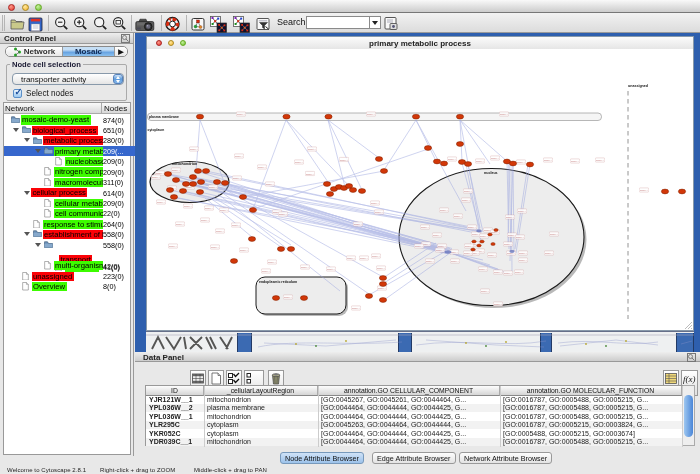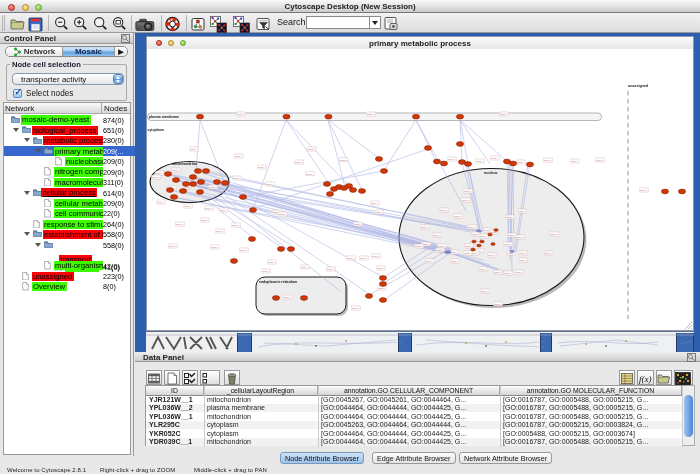--- a/index.html
+++ b/index.html
@@ -37,35 +37,34 @@
 
 #mainview{left:135px;top:33px;width:565px;height:319px;background:#2e5fae;}
 #netwin{position:absolute;left:11px;top:3px;width:548px;height:295px;background:#fff;border:1px solid #8899aa;}
 #netwin .wtb{position:absolute;left:0;top:0;width:100%;height:28px;background:linear-gradient(#fbfbfb,#cbcbcb);border-bottom:1px solid #888;}
 #netwin .wtb .t{position:absolute;left:0;right:0;top:1.5px;text-align:center;font-size:8px;font-weight:bold;color:#222;}
 .bbar{position:absolute;background:#3b6ab2;border-left:1px solid #223a66;border-right:1px solid #223a66;}
 
 #dphead{left:135px;top:352px;width:565px;height:10px;background:linear-gradient(#eee,#ccc);border-bottom:1px solid #999;}
 #dphead .t{position:absolute;left:8px;top:0.5px;font-size:8px;font-weight:bold;color:#222;}
 #dpbody{left:135px;top:362px;width:565px;height:88px;background:#e8e8e8;}
-.dicon{position:absolute;top:8px;width:16px;height:15px;background:linear-gradient(#fff,#e0e0e0);border:1px solid #999;}
+.dicon{position:absolute;top:8px;width:16px;height:26px;background:linear-gradient(#fff,#e0e0e0);border:1px solid #999;margin-left:44px;}
 #dtable{position:absolute;left:10px;top:23px;width:548px;height:61px;background:#fff;border:1px solid #999;font-size:7px;}
 .th{position:absolute;top:0;height:9.5px;background:linear-gradient(#fdfdfd,#d5d5d5);border-right:1px solid #aaa;border-bottom:1px solid #888;text-align:center;color:#111;overflow:hidden;}
 .td{position:absolute;height:8.4px;overflow:hidden;white-space:nowrap;color:#222;padding-left:3px;}
 
 #bottombar{left:0;top:450px;width:597px;height:24px;background:transparent;}
 .btab{position:absolute;top:1.5px;height:12px;border:1px solid #999;border-radius:3px;font-size:7.2px;color:#111;text-align:center;background:linear-gradient(#fdfdfd,#e3e3e3);padding:1px 4px 0;}
 .stat{position:absolute;top:17px;font-size:6px;color:#222;letter-spacing:0.1px;}
 </style></head>
 <body>
 <div class="abs" id="titlebar">
   <div class="tl" style="left:8px;background:radial-gradient(circle at 35% 30%,#ff9a8a,#e33a2e);border:0.5px solid #a22;"></div>
   <div class="tl" style="left:21.5px;background:radial-gradient(circle at 35% 30%,#ffe9a0,#f5b52e);border:0.5px solid #a82;"></div>
   <div class="tl" style="left:35px;background:radial-gradient(circle at 35% 30%,#c8f2a0,#6cbf2e);border:0.5px solid #6a2;"></div>
-  <div class="t">Cytoscape Desktop (New Session)</div>
 </div>
 <div class="abs" id="toolbar">
   <div class="sep" style="left:2px;"></div>
     <div class="sep" style="left:4px;"></div>
   <div class="sep" style="left:48px;"></div>
   <div class="sep" style="left:131px;"></div>
   <div class="sep" style="left:161px;"></div>
   <div class="sep" style="left:186px;"></div>
   <svg class="ticon" style="left:10px;top:3px" width="15" height="17" viewBox="0 0 15 17">
       <path d="M1 6 L1 13 L13 13 L14 6 Z" fill="#c9c98a" stroke="#555" stroke-width="0.8"></path>
@@ -278,21 +277,21 @@
       </svg>
       <span class="lab grn" style="left:49.5px;max-width:49.5px;">macromolecule</span>
       <span class="num" style="color:#000">311(0)</span>
     </div>
     <div class="trow" style="top:84.5px;">
       <span class="tri" style="left:19.5px"></span>
       <svg class="fold" style="left:29px" width="9" height="7" viewBox="0 0 9 7">
         <path d="M0.5 1.5 L0.5 6.5 L8.5 6.5 L8.5 2.5 L4.5 2.5 L3.5 0.8 L0.5 0.8 Z" fill="#6f94bb" stroke="#3c5a7a" stroke-width="0.7"></path>
         <rect x="0.5" y="2.8" width="8" height="3.7" fill="#87a9cc"></rect>
       </svg>
-      <span class="lab red" style="left:37px;max-width:60.5px;text-decoration:underline;">cellular process</span>
+      <span class="lab red" style="left:27px;max-width:60.5px;">cellular process</span>
       <span class="num" style="color:#000">614(0)</span>
     </div>
     <div class="trow" style="top:95.0px;">
       <svg class="page" style="left:40px" width="7" height="9" viewBox="0 0 7 9">
         <path d="M0.5 0.5 L4.5 0.5 L6.5 2.5 L6.5 8.5 L0.5 8.5 Z" fill="#fff" stroke="#888" stroke-width="0.7"></path>
         <path d="M4.5 0.5 L4.5 2.5 L6.5 2.5" fill="#ddd" stroke="#888" stroke-width="0.6"></path>
       </svg>
       <span class="lab grn" style="left:49.5px;max-width:49.5px;">cellular metabo</span>
       <span class="num" style="color:#000">209(0)</span>
     </div>

